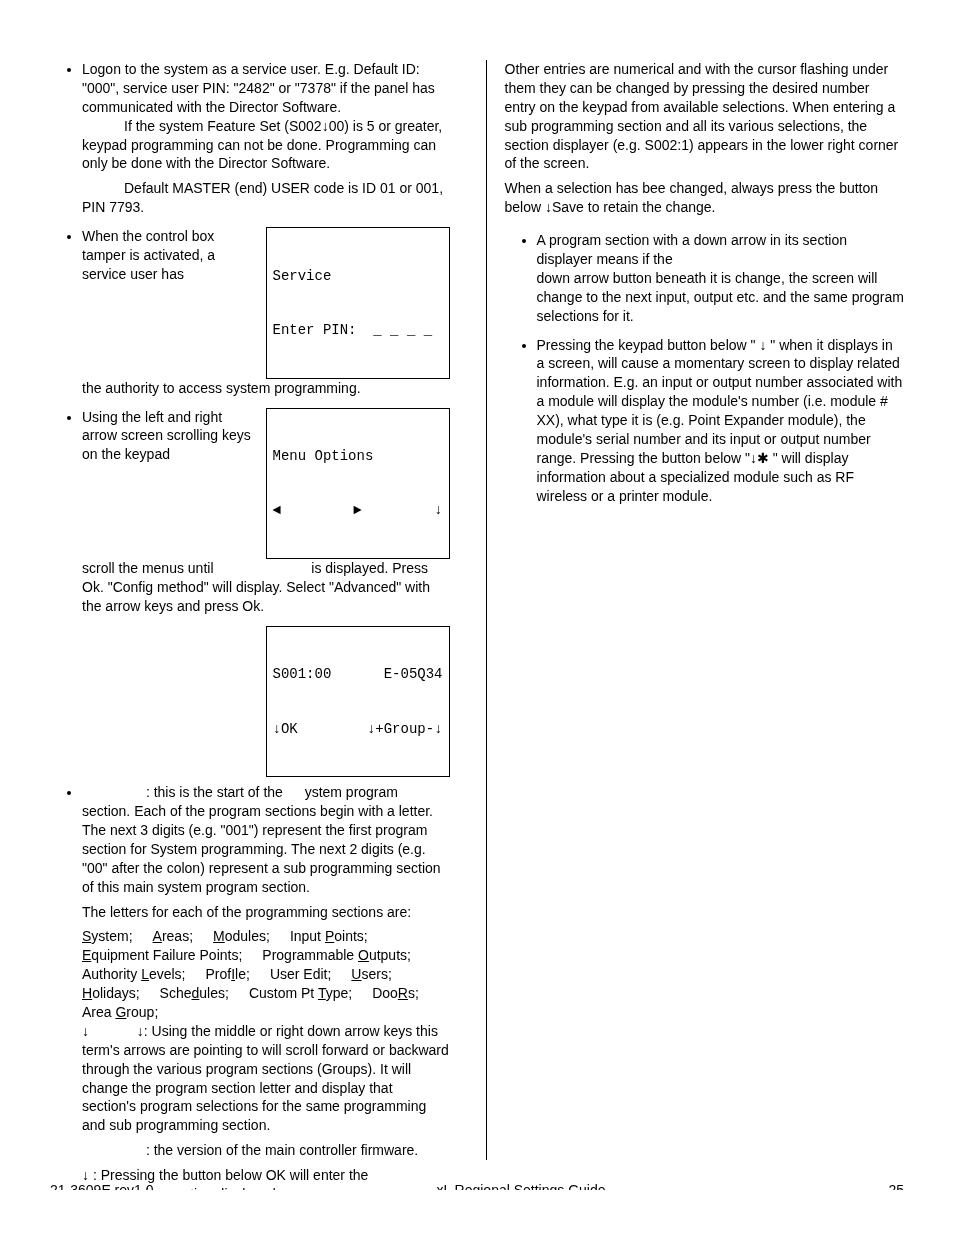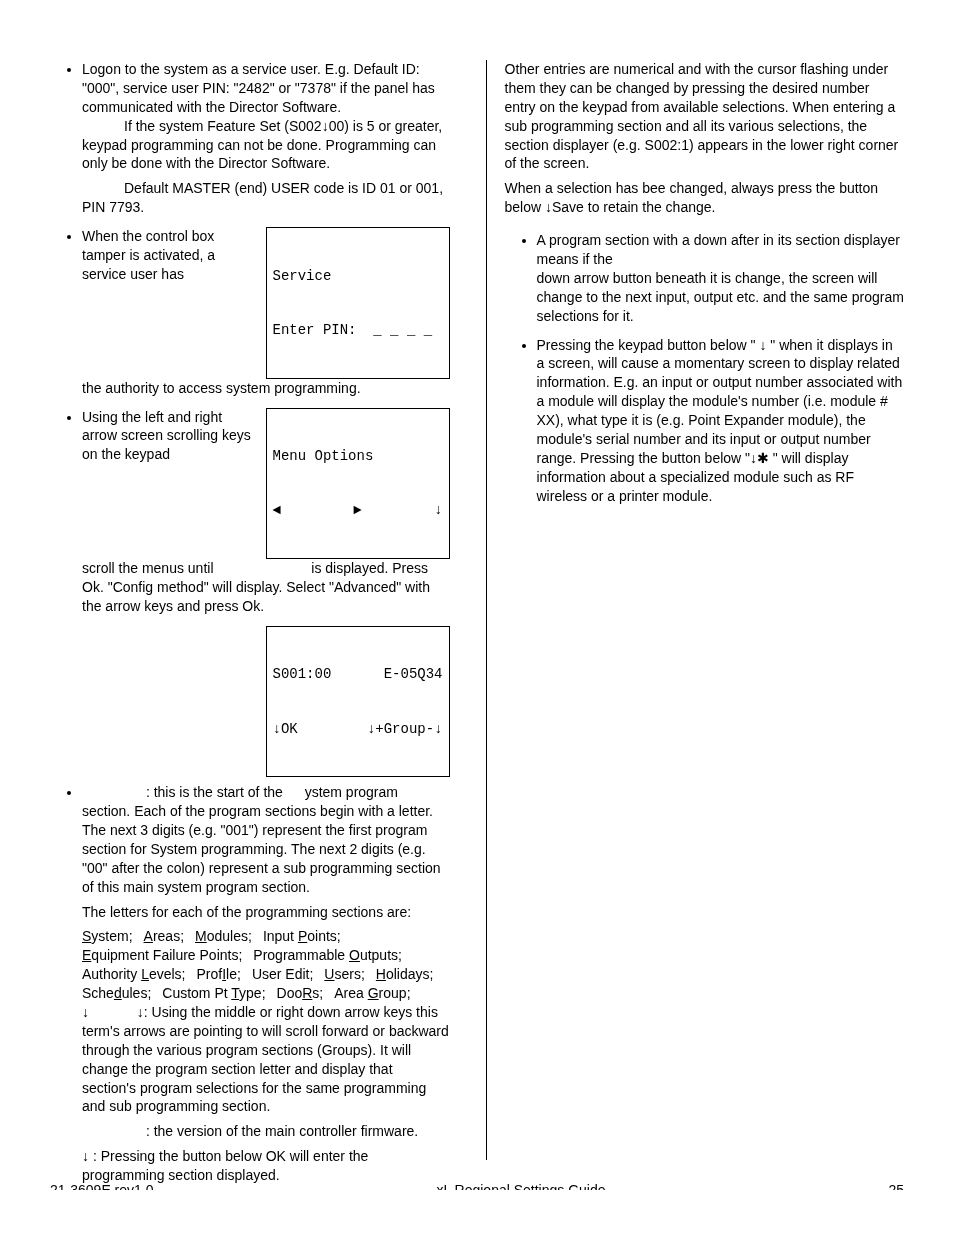--- a/index.html
+++ b/index.html
@@ -53,21 +53,21 @@
     padding: 2px 6px;
     display: block;
     white-space: pre;
     line-height: 1.3;
     margin-left: 8px;
     float: right;
     clear: right;
   }
   .lcd-row { display:flex; justify-content:space-between; gap:10px;}
   .mono-inline { font-family: Liberation Sans, sans-serif; }
-  .sections-row { display:flex; flex-wrap: wrap; gap: 0 11px; }
+  .sections-row { display:flex; flex-wrap: wrap; gap: 0 20px; }
   .sect { white-space: nowrap; }
   .sect u { text-decoration: underline; }
   .footer {
     position: absolute;
     bottom: -40px;
     left: 0;
     right: 0;
     display: flex;
     justify-content: space-between;
     font-size: 14px;
@@ -184,21 +184,21 @@
     <div class="col col-right">
       <div class="para">
         <span>Other entries are numerical and with the cursor flashing under them they can be changed by pressing the desired number entry on the keypad from available selections. When entering a sub programming section and all its various selections, the section displayer (e.g. </span><span class="mono-inline">S002:1</span><span>) appears in the lower right corner of the screen.</span>
       </div>
       <div class="para" style="margin-bottom:14px">
         <span>When a selection has bee changed, always press the button below </span><span class="mono-inline">↓Save</span><span> to retain the change.</span>
       </div>
 
       <ul class="bul">
         <li>
-          <span>A program section with a down after in its section displayer means if the</span>
+          <span>A program section with a down arrow in its section displayer means if the</span>
           <div class="clear"></div>
           <span>down arrow button beneath it is change, the screen will change to the next input, output etc. and the same program selections for it.</span>
         </li>
 
         <li>
           <span>Pressing the keypad button below " ↓   " when it displays in a screen, will cause a momentary screen to display related information. E.g. an input or output number associated with a module will display the module's number (i.e. module # XX), what type it is (e.g. Point Expander module), the module's serial number and its input or output number range. Pressing the button below "↓✱ " will display information about a specialized module such as RF wireless or a printer module.</span>
         </li>
       </ul>
     </div>
 

